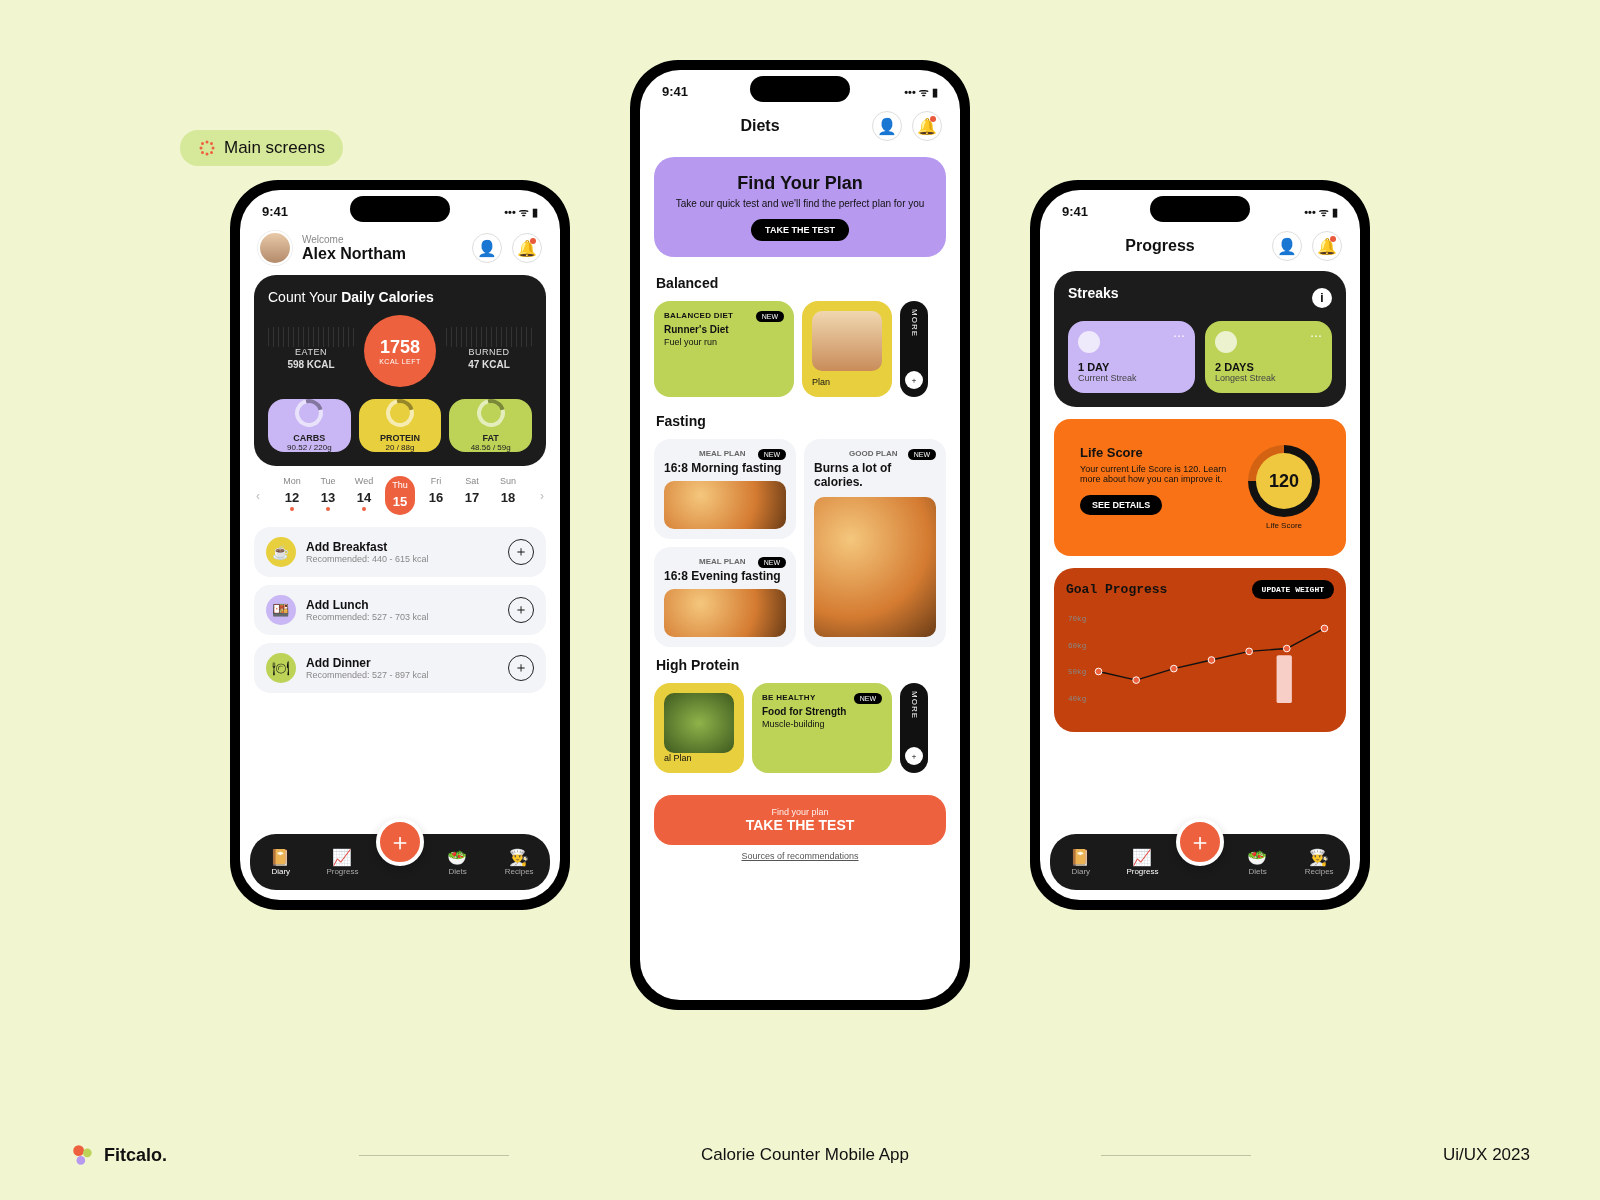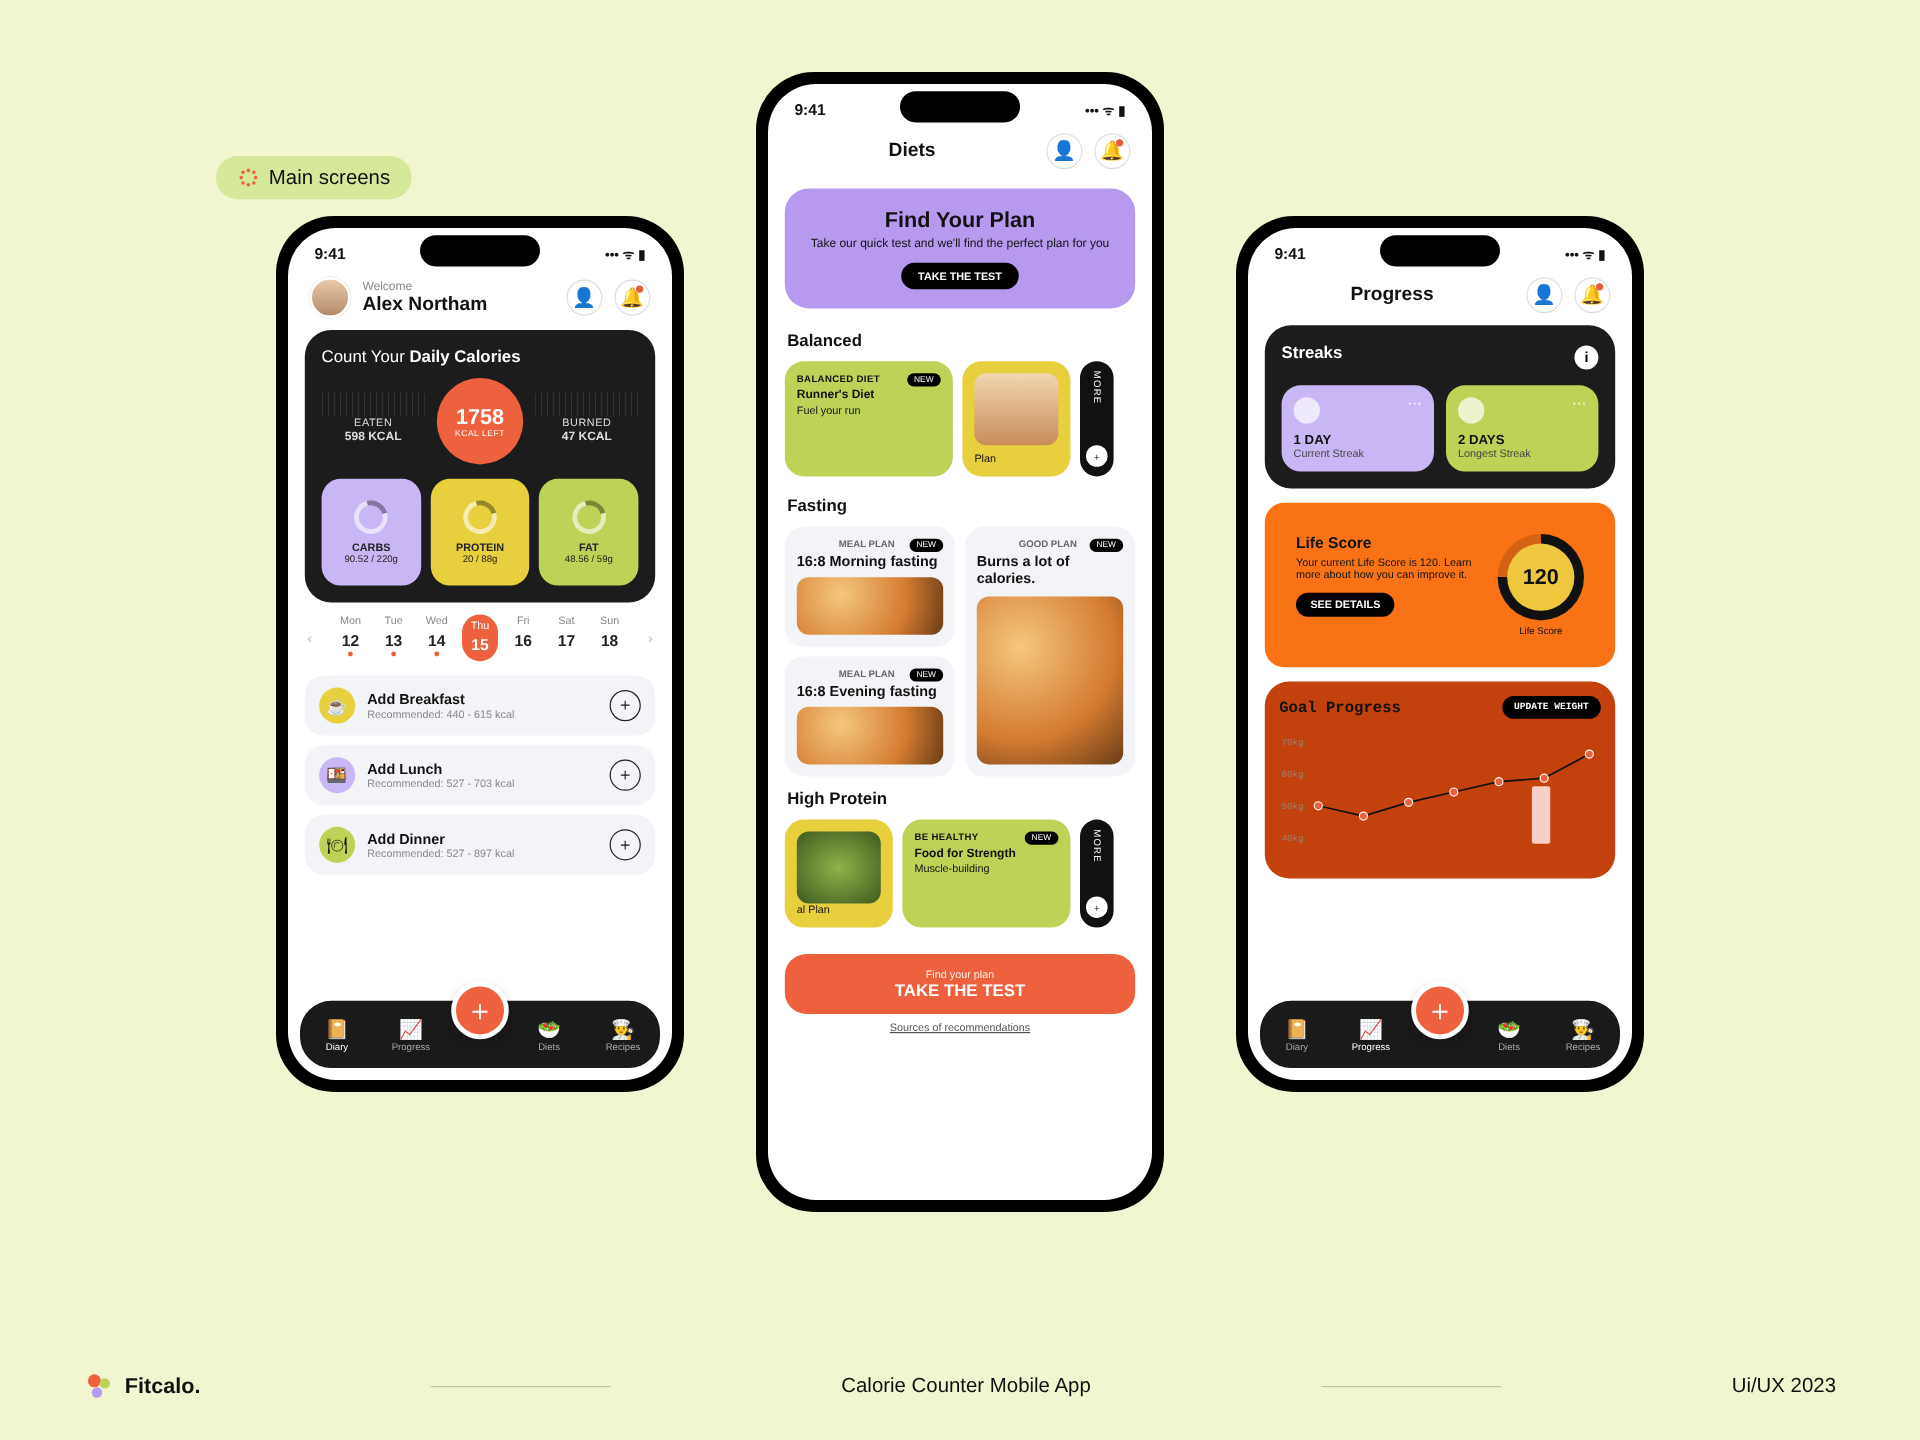--- a/index.html
+++ b/index.html
@@ -47,21 +47,21 @@
   .card-dark h3 b { font-weight: 700; }
   .dial-row { display: flex; align-items: center; justify-content: center; gap: 10px; margin: 6px 0 12px;}
   .dial-side { font-size: 9px; text-align: center; opacity: .85; flex:1; }
   .dial-side .lbl { letter-spacing: .5px; }
   .dial-side .val { font-size: 10px; font-weight: 600; margin-top:2px;}
   .dial-main { width: 72px; height: 72px; border-radius: 50%; background: #ee613e; display:flex; flex-direction:column; align-items:center; justify-content:center; }
   .dial-main .num { font-size: 18px; font-weight: 700; }
   .dial-main .sub { font-size: 7px; letter-spacing:.5px; }
   .ticks { height: 20px; background-image: repeating-linear-gradient(90deg,#555 0 1px,transparent 1px 5px); opacity: .5; border-radius:2px; margin-top:-6px;}
   .macro-row { display: flex; gap: 8px; margin-top: 10px;}
-  .macro { flex: 1; border-radius: 16px; padding: 18px 8px; text-align: center; color:#222;}
+  .macro { flex: 1; border-radius: 16px; padding: 0 8px; text-align: center; color:#222;}
   .macro .ring { width: 28px; height: 28px; border-radius: 50%; border: 4px solid rgba(255,255,255,.6); border-top-color: rgba(0,0,0,.35); margin: 0 auto 6px; transform: rotate(30deg); }
   .macro .name { font-size: 9px; font-weight: 800; }
   .macro .val  { font-size: 8px; }
   .bg-lilac { background:#c9b6f4;} .bg-yellow{background:#e8cf3e;} .bg-lime{background:#bcd358;}
   .week { display:flex; align-items:center; justify-content:space-between; padding:10px 16px 4px; font-size:10px; color:#888;}
   .week .day { text-align:center; width: 30px;}
   .week .d-label { font-size:9px; }
   .week .d-num { font-size:13px; font-weight:600; color:#222; margin-top:4px;}
   .week .d-dot { width:4px; height:4px; border-radius:50%; background:#ee613e; margin:2px auto 0;}
   .week .today { background:#ee613e; color:#fff; border-radius:16px; padding:4px 6px 6px; }

